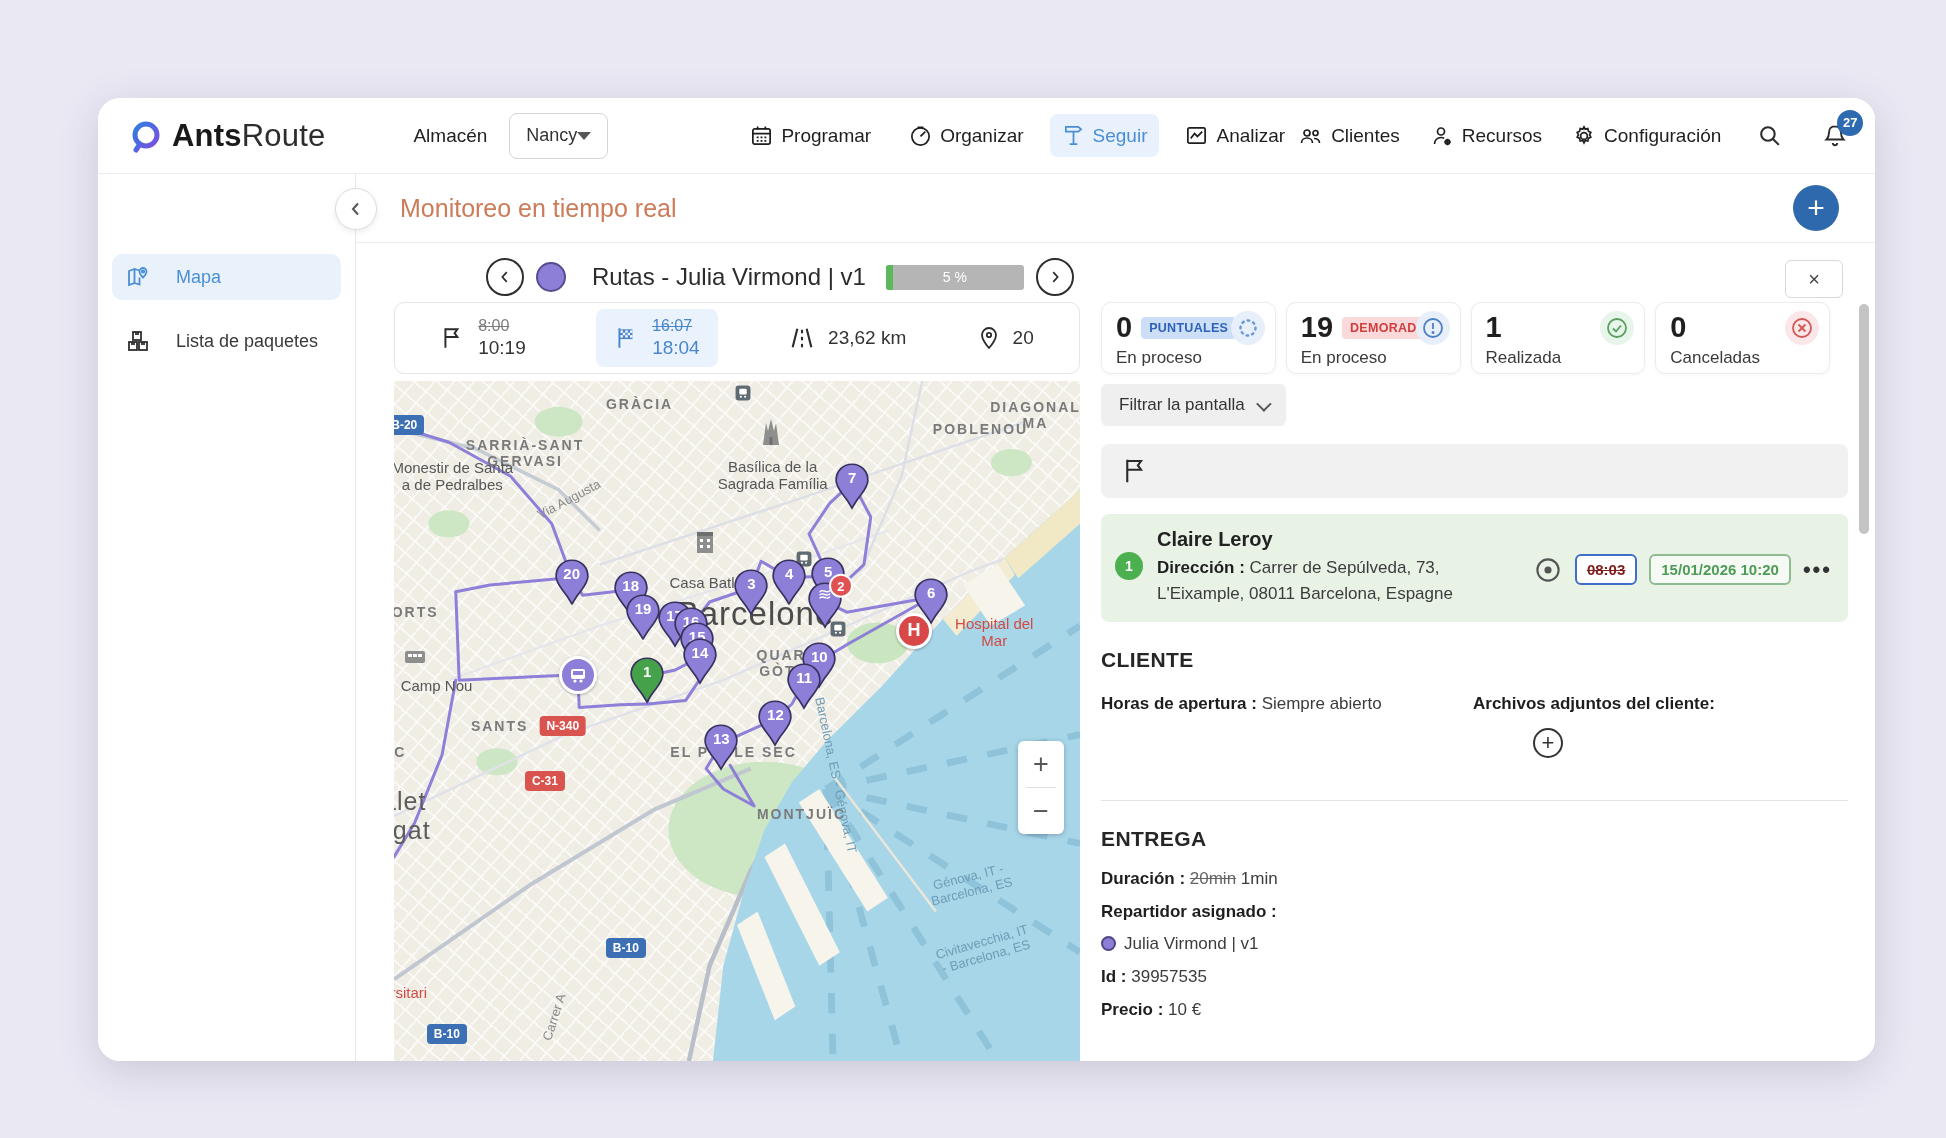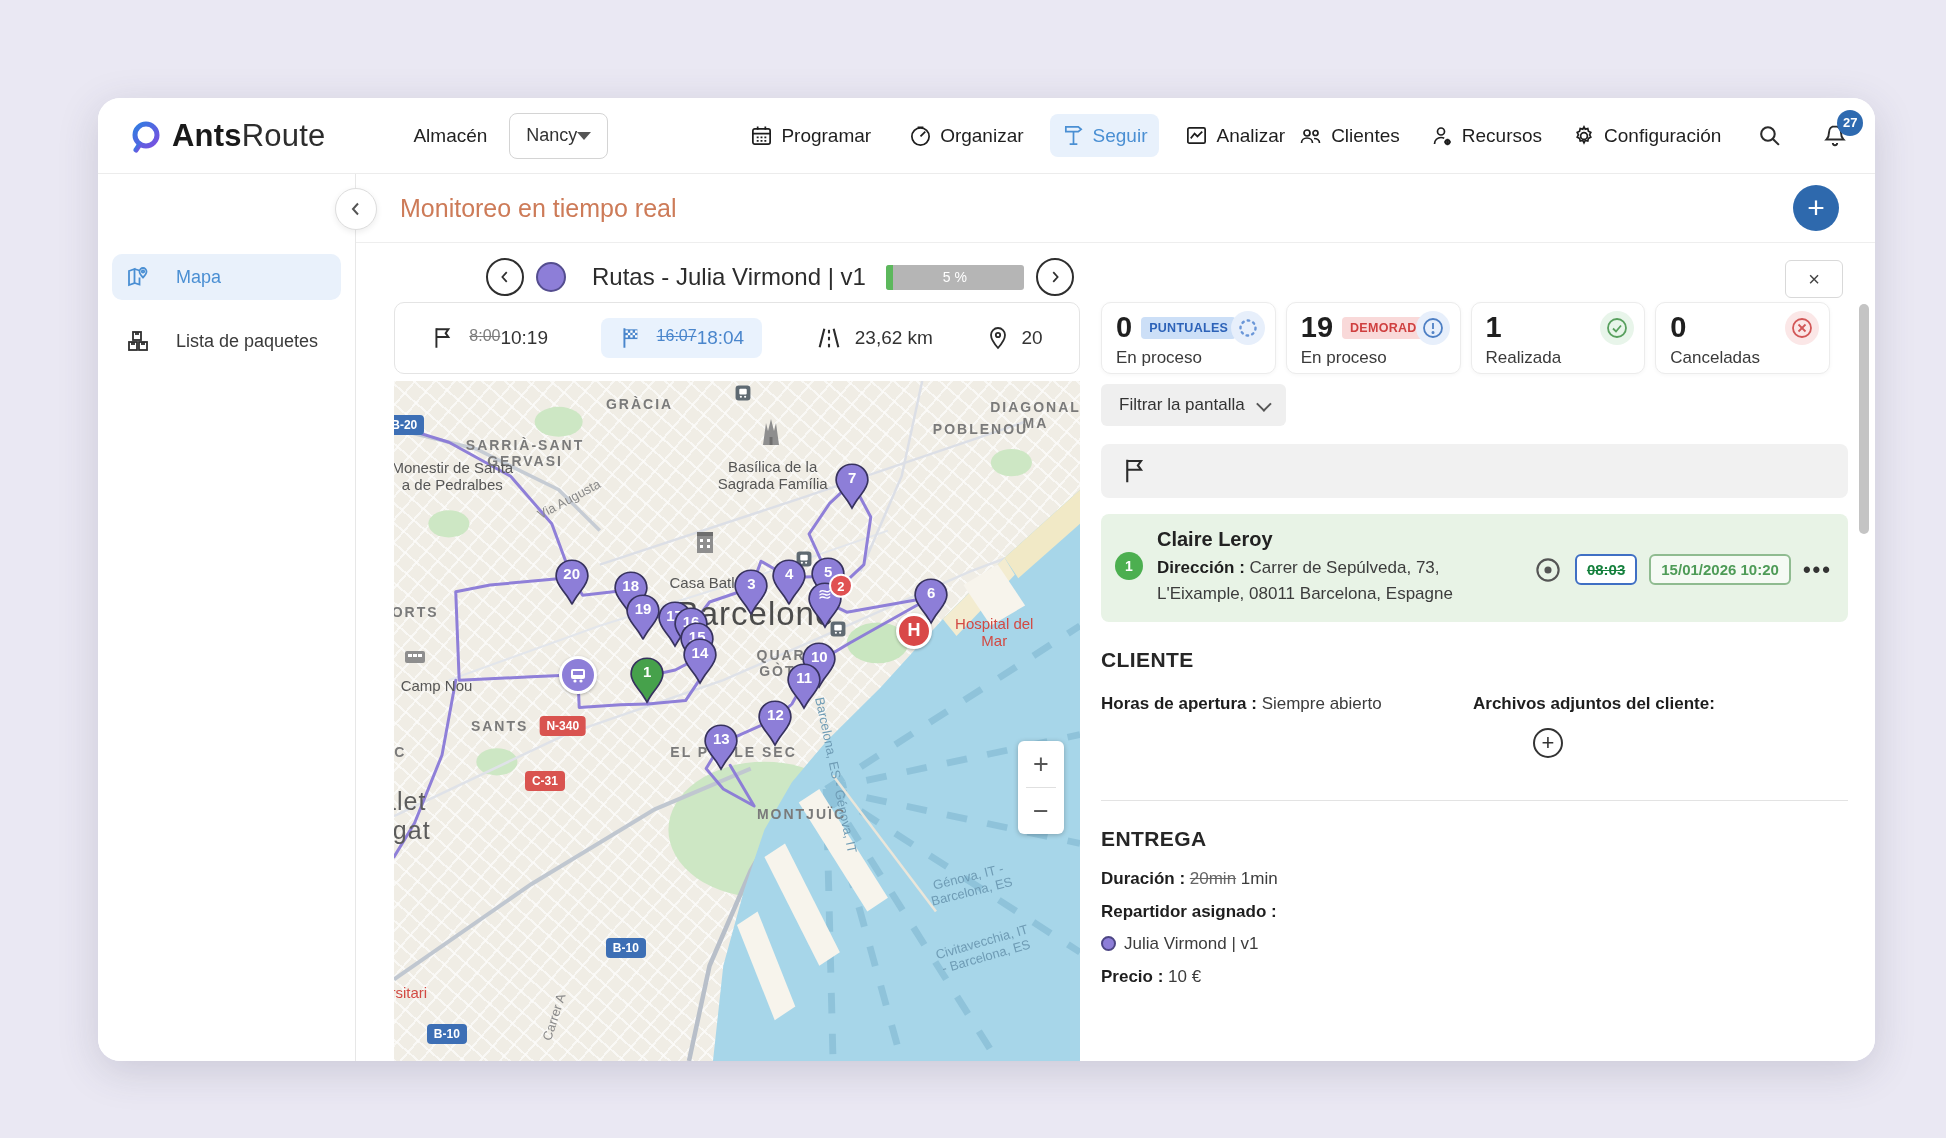--- a/index.html
+++ b/index.html
@@ -63,21 +63,21 @@
   .progress-fill { position:absolute; left:0; top:0; bottom:0; background:#5cb85c; min-width:7px; }
   .progress-label { position:absolute; inset:0; display:flex; align-items:center; justify-content:center;
     color:#fff; font-size:14px; }
   .close-btn { position:absolute; right:5px; top:8px; width:58px; height:38px; background:#fff; border:1px solid #d9d9d9;
     border-radius:6px; display:flex; align-items:center; justify-content:center; font-size:20px; color:#444; cursor:pointer; }
 
   .stats-row { position:absolute; left:38px; right:27px; top:128px; height:74px; }
   .times-box { position:absolute; left:0; top:0; width:686px; height:72px; background:#fff; border:1px solid #e4e4e4;
     border-radius:10px; display:flex; align-items:center; justify-content:space-around; padding:0 10px; }
   .time-cell { display:flex; align-items:center; gap:12px; }
-  .time-cell .col { display:flex; flex-direction:row; line-height:1.25; }
+  .time-cell .col { display:flex; flex-direction:column; line-height:1.25; }
   .t-old { font-size:16px; color:#7d7d7d; text-decoration:line-through; }
   .t-new { font-size:19px; color:#333; }
   .time-cell.finish { background:#e9f2fd; border-radius:8px; padding:7px 18px; }
   .time-cell.finish .t-old { color:#4a86cc; }
   .time-cell.finish .t-new { color:#4a86cc; }
   .t-single { font-size:19px; color:#333; }
 
   .cards { position:absolute; left:707px; right:18px; top:0; height:72px; display:flex; gap:10px; }
   .card { flex:1; background:#fff; border:1px solid #ececec; border-radius:10px; box-shadow:0 1px 4px rgba(0,0,0,.04);
     padding:8px 12px 8px 14px; position:relative; }
@@ -143,21 +143,21 @@
   .start-box { margin-top:18px; background:#f1f1f1; border-radius:8px; padding:12px 20px; display:flex; gap:22px; align-items:center; }
   .start-lines { line-height:1.6; font-size:17px; }
   .start-lines b { color:#1e1e1e; }
   .stop-card { margin-top:16px; background:#e8f3e6; border-radius:8px; padding:14px 20px 16px 56px; position:relative; }
   .stop-num { position:absolute; left:14px; top:38px; width:28px; height:28px; border-radius:50%; background:#4caf50;
     color:#fff; font-size:14px; font-weight:700; display:flex; align-items:center; justify-content:center; }
   .stop-name { font-size:20px; font-weight:700; color:#222; margin-bottom:4px; }
   .stop-addr { font-size:17px; line-height:1.5; width:340px; }
   .stop-addr b { color:#1e1e1e; }
   .stop-right { position:absolute; right:16px; top:40px; display:flex; align-items:center; gap:12px; }
-  .eta-old { border:2px solid #3f6fc4; color:#15803d; font-weight:700; font-size:15px; border-radius:6px;
+  .eta-old { border:2px solid #3f6fc4; color:#7f1d1d; font-weight:700; font-size:15px; border-radius:6px;
     padding:5px 10px; text-decoration:line-through; background:#fff; cursor:pointer; }
   .eta-new { border:2px solid #8fbb90; color:#4e9b57; font-weight:700; font-size:15px; border-radius:6px;
     padding:5px 10px; background:#f5faf4; cursor:pointer; }
   .dots { font-size:22px; font-weight:700; color:#333; letter-spacing:2px; cursor:pointer; }
   .sec-heading { font-size:21px; font-weight:700; color:#262626; letter-spacing:.4px; margin-top:26px; }
   .two-col { display:flex; margin-top:22px; }
   .col-left { width:372px; }
   .lbl b { color:#1e1e1e; }
   .attach-plus { margin-top:14px; margin-left:60px; width:30px; height:30px; border:2px solid #333; border-radius:50%;
     display:flex; align-items:center; justify-content:center; font-size:22px; color:#333; cursor:pointer; }
@@ -809,20 +809,21 @@
       <div class="sec-heading">ENTREGA</div>
       <div class="del-line" style="margin-top:16px">
         <b>Duración :</b>
         <span class="strike">20min</span>
         <span>1min</span>
       </div>
       <div class="del-line"><b>Repartidor asignado :</b></div>
       <div class="del-line">
         <span class="courier-dot"></span><span>Julia Virmond | v1</span>
       </div>
+      <div class="del-line"><b>Id :</b> <span>39957535</span></div>
       <div class="del-line"><b>Precio :</b> <span>10 €</span></div>
 
       
       
       
 
       
       
     </div>
 

